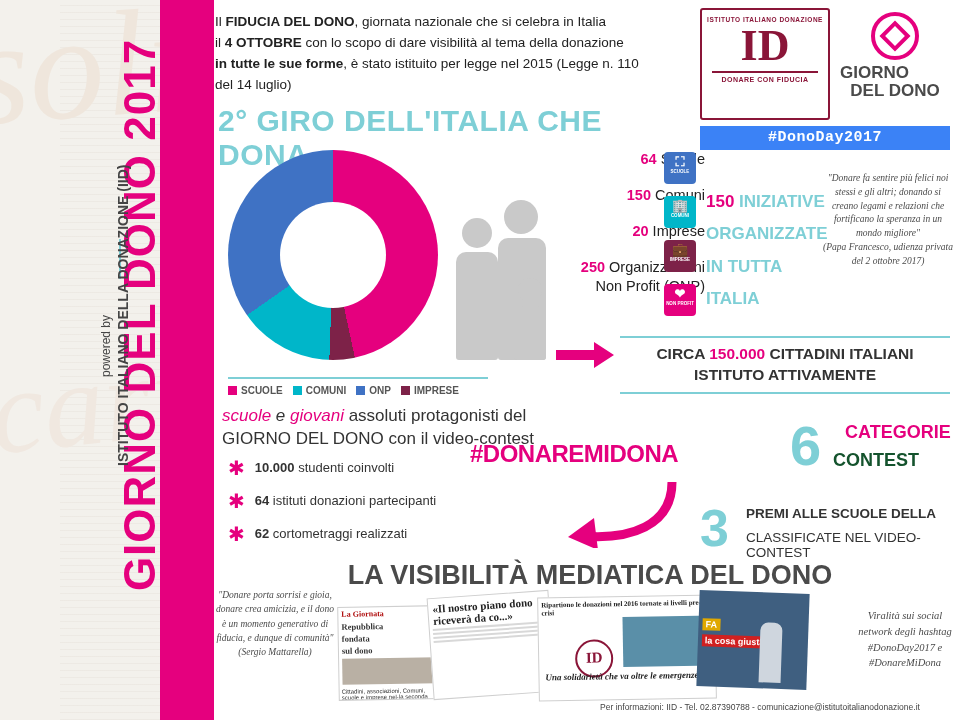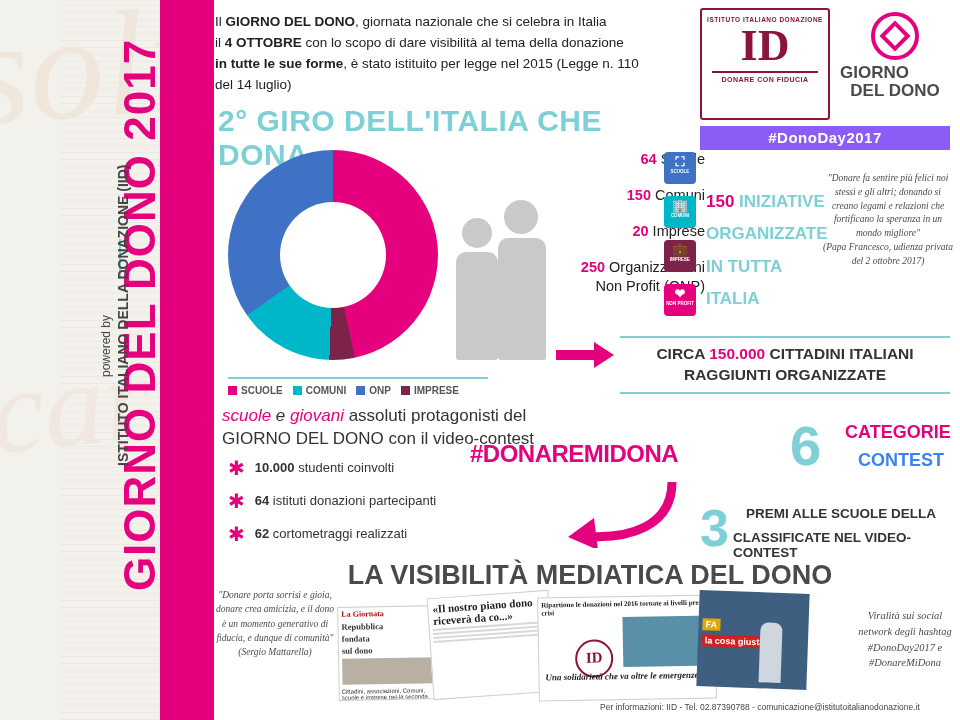--- a/index.html
+++ b/index.html
@@ -71,22 +71,22 @@
   #logo-iid .bar{height:2px;background:#8a1538;margin:2px 10px;}
   #logo-iid .bot{font-size:7px;color:#8a1538;letter-spacing:.5px;font-weight:bold;margin-top:3px;}
   #logo-gdd{position:absolute;left:140px;top:2px;width:110px;height:108px;}
   #logo-gdd .mark{width:48px;height:48px;border:4px solid #e5007e;border-radius:50%;
     margin:2px auto 4px auto;position:relative;box-sizing:border-box;}
   #logo-gdd .mark:after{content:"";position:absolute;left:9px;top:9px;width:22px;height:22px;
     border:4px solid #e5007e;transform:rotate(45deg);box-sizing:border-box;}
   #logo-gdd .t1{font-size:17px;font-weight:bold;color:#4a4a4a;text-align:left;line-height:18px;}
   #logo-gdd .t2{font-size:17px;font-weight:bold;color:#4a4a4a;text-align:center;line-height:18px;}
   #hashtag-bar{
-    position:absolute;left:0;top:118px;width:250px;height:24px;background:#8b5cf6;
-    color:#fff;font-size:15px;font-weight:bold;text-align:center;line-height:24px;letter-spacing:.5px;
+    position:absolute;left:0;top:118px;width:250px;height:24px;background:#3b82f6;
+    color:#fff;font-size:15px;font-weight:bold;text-align:center;line-height:24px;letter-spacing:.5px;font-family:Liberation Mono, monospace;
   }
 
   
   #giro-title{
     position:absolute;left:218px;top:104px;width:480px;
     font-size:30px;font-weight:bold;color:#7ecfd6;letter-spacing:.5px;
   }
 
   
   #donut-wrap{position:absolute;left:228px;top:150px;width:230px;height:230px;}
@@ -168,25 +168,25 @@
   #donaremidona{
     position:absolute;left:470px;top:440px;width:320px;
     font-size:24px;font-weight:bold;color:#e5007e;letter-spacing:-.5px;
   }
   #arrow2{position:absolute;left:560px;top:478px;width:120px;height:70px;}
 
   
   #cat6{position:absolute;left:790px;top:418px;width:170px;}
   #cat6 .big{position:absolute;left:0;top:0;font-size:56px;font-weight:bold;color:#7ecfd6;line-height:56px;}
   #cat6 .l1{position:absolute;left:55px;top:4px;font-size:18px;font-weight:bold;color:#e5007e;}
-  #cat6 .l2{position:absolute;left:68px;top:32px;font-size:18px;font-weight:bold;color:#3b82f6;}
+  #cat6 .l2{position:absolute;left:43px;top:32px;font-size:18px;font-weight:bold;color:#14532d;}
   #prem3{position:absolute;left:700px;top:502px;width:260px;}
   #prem3 .big{position:absolute;left:0;top:0;font-size:52px;font-weight:bold;color:#7ecfd6;line-height:52px;}
   #prem3 .l1{position:absolute;left:46px;top:4px;font-size:13.5px;font-weight:bold;color:#333;}
-  #prem3 .l2{position:absolute;left:33px;top:28px;font-size:13.5px;font-weight:bold;color:#333;}
+  #prem3 .l2{position:absolute;left:46px;top:28px;font-size:13.5px;font-weight:normal;color:#333;}
 
   
   #visib{
     position:absolute;left:330px;top:560px;width:520px;
     font-size:27px;font-weight:bold;color:#4a4a4a;text-align:center;
   }
 
   
   #quote-matt{
     position:absolute;left:215px;top:588px;width:120px;
@@ -239,21 +239,21 @@
 </div>
 <div id="pink-strip"></div>
 <div id="vert-title">GIORNO DEL DONO 2017</div>
 <div id="vert-rule"></div>
 <div id="vert-powered">
   <span class="pw">powered by</span>
   <span class="iid">ISTITUTO ITALIANO DELLA DONAZIONE (IID)</span>
 </div>
 
 <div id="intro">
-  <span>Il </span><b>GIORNO DEL DONO</b><span>, giornata nazionale che si celebra in Italia</span><br>
+  <span>Il </span><b>FIDUCIA DEL DONO</b><span>, giornata nazionale che si celebra in Italia</span><br>
   <span>il </span><b>4 OTTOBRE</b><span> con lo scopo di dare visibilità al tema della donazione</span><br>
   <b>in tutte le sue forme</b><span>, è stato istituito per legge nel 2015 (Legge n. 110</span><br>
   <span>del 14 luglio)</span>
 </div>
 
 <div id="logo-area">
   <div id="logo-iid">
     <div class="top">ISTITUTO ITALIANO DONAZIONE</div>
     <div class="id">ID</div>
     <div class="bar"></div>
@@ -342,21 +342,21 @@
 <div id="quote-papa">
   <span>"Donare fa sentire più felici noi stessi e gli altri; donando si creano legami e relazioni che fortificano la speranza in un mondo migliore"</span><br>
   <span>(Papa Francesco, udienza privata del 2 ottobre 2017)</span>
 </div>
 
 <svg id="arrow1" viewBox="0 0 60 30">
   <path d="M0 10 L38 10 L38 2 L58 15 L38 28 L38 20 L0 20 Z" fill="#e5007e"></path>
 </svg>
 <div id="cittadini">
   <span>CIRCA </span><span class="n">150.000</span><span> CITTADINI ITALIANI</span><br>
-  <span>RAGGIUNTI ORGANIZZATE</span>
+  <span>ISTITUTO ATTIVAMENTE</span>
 </div>
 
 <div id="scuole-txt">
   <span class="pinkit">scuole</span><span class="it"> e </span><span class="pinkit">giovani</span><span> assoluti protagonisti del</span><br>
   <span>GIORNO DEL DONO con il video-contest</span>
 </div>
 
 <div id="bullets">
   <div class="b">
     <span class="st">✱</span>

